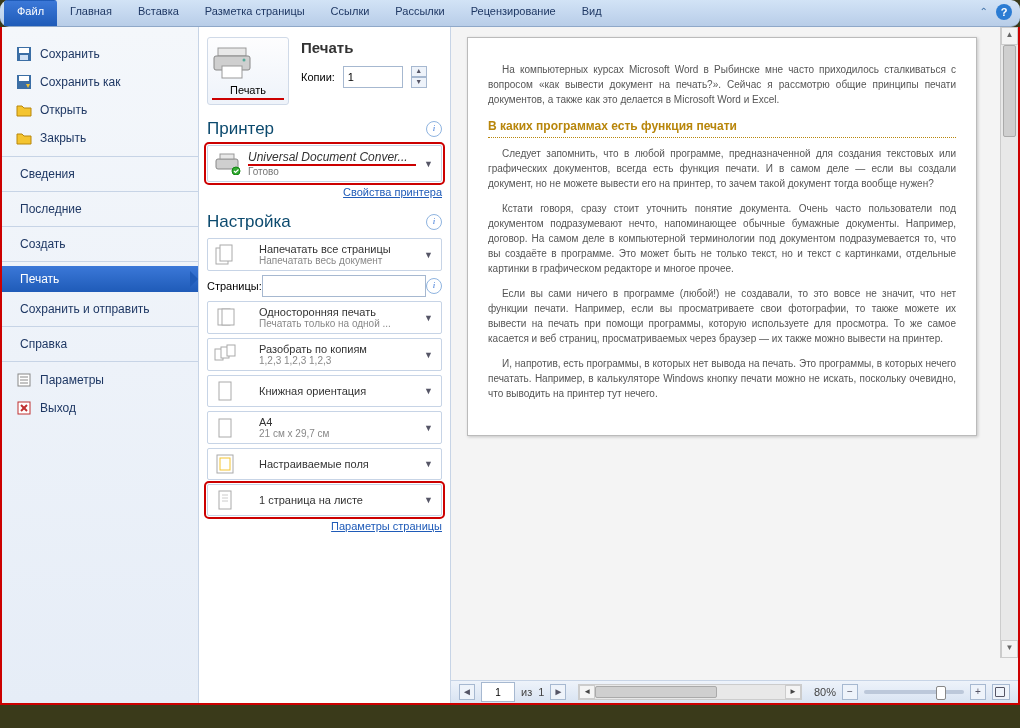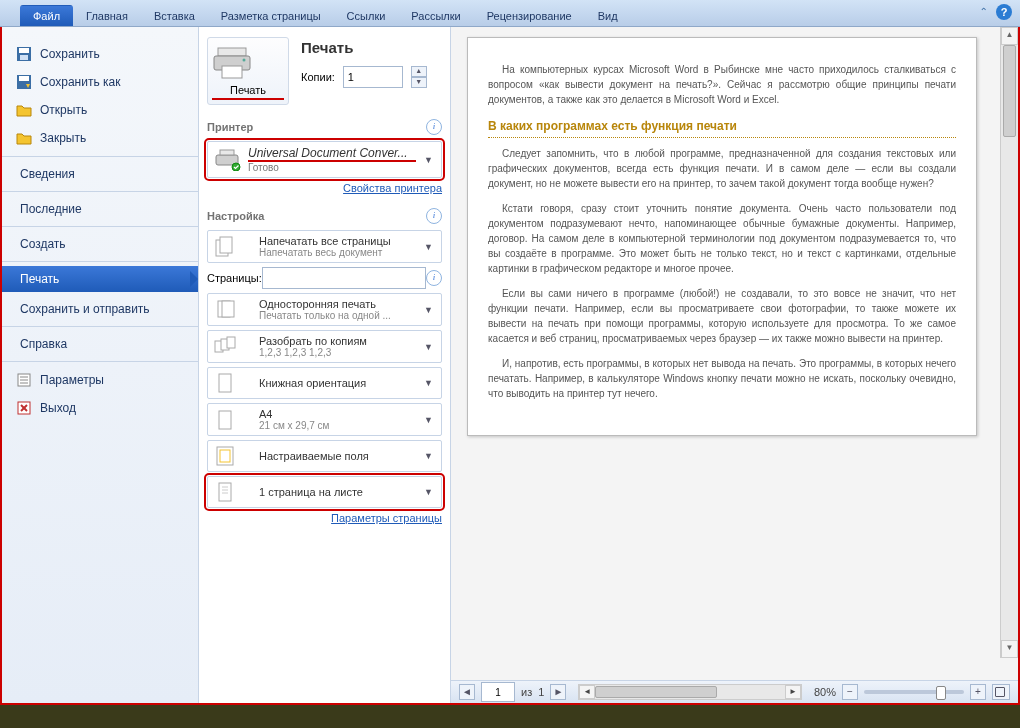--- a/index.html
+++ b/index.html
@@ -1,18 +1,18 @@
 <!DOCTYPE html>
 <html><head>
 <meta charset="utf-8">
 <style>
   html,body{margin:0;padding:0;font-family:"Segoe UI",Tahoma,sans-serif;font-size:11px;background:#3a3a1a;}
   .window{width:1020px;height:728px;background:#3a3a1a;position:relative;overflow:hidden;}
   .titlebar{height:24px;background:linear-gradient(#4a4a20,#3a3a1a);color:#e8e8d8;text-align:center;line-height:24px;font-size:13px;font-weight:bold;}
-  .ribbon-tabs{height:26px;background:linear-gradient(#d2e3f6,#b8cde8);border-bottom:1px solid #8fa8c8;display:flex;align-items:flex-end;padding-left:20px;position:relative;}
+  .ribbon-tabs{height:26px;background:linear-gradient(#d2e3f6,#b8cde8);border-bottom:1px solid #8fa8c8;display:flex;padding-left:4px;position:relative;border-radius:9px;}
   .ribbon-tab{padding:4px 12px;font-size:11px;color:#1f3864;cursor:pointer;border:1px solid transparent;border-bottom:none;}
   .ribbon-tab.active{background:linear-gradient(#3b78d8,#1f5bb8);color:#fff;border-radius:3px 3px 0 0;}
   .help-icon{position:absolute;right:8px;top:4px;width:16px;height:16px;background:#2b7cd3;border-radius:50%;color:#fff;text-align:center;line-height:16px;font-weight:bold;}
   .chev-up{position:absolute;right:32px;top:6px;color:#3b6ea5;font-size:10px;}
   .body{display:flex;height:676px;border:2px solid #c00;border-top:none;background:#fff;}
   
   .backstage{width:196px;background:linear-gradient(#f4f7fb,#e6edf7);border-right:1px solid #c7d4e6;padding-top:13px;}
   .bs-item{display:flex;align-items:center;padding:6px 14px;font-size:12px;color:#1f3864;cursor:pointer;position:relative;}
   .bs-item .ic{width:16px;height:16px;margin-right:8px;display:inline-block;}
   .bs-item.plain{padding-left:18px;}
@@ -27,21 +27,21 @@
   .print-top{display:flex;align-items:flex-start;gap:12px;}
   .print-btn{width:72px;text-align:center;border:1px solid #d0dae8;border-radius:3px;padding:6px 4px 4px 4px;background:linear-gradient(#fdfdfe,#eef3fa);}
   .print-btn .lbl{margin-top:4px;font-size:11px;}
   .top-right{flex:1;}
   .top-right h2{margin:2px 0 10px 0;font-size:15px;color:#333;font-weight:600;}
   .copies-row{display:flex;align-items:center;gap:8px;}
   .copies-row input{width:50px;height:18px;border:1px solid #a6b8d0;padding:1px 4px;font-size:11px;}
   .spin{display:flex;flex-direction:column;}
   .spin div{width:14px;height:9px;border:1px solid #a6b8d0;background:#eef3fa;font-size:7px;text-align:center;line-height:7px;color:#556;}
   .section-h{display:flex;justify-content:space-between;align-items:center;margin:14px 0 6px 0;}
-  .section-h .t{font-size:11px;font-weight:700;color:#737373;}
+  .section-h .t{font-size:17px;font-weight:400;color:#0c4a6e;}
   .info-i{width:14px;height:14px;border:1px solid #8fb4e0;border-radius:50%;color:#3b78d8;font-size:9px;text-align:center;line-height:13px;font-style:italic;font-family:Georgia,serif;}
   .printer-box{border:1px solid #c7d4e6;border-radius:2px;padding:4px 6px;display:flex;align-items:center;gap:6px;background:#fff;}
   .printer-box .txt{flex:1;overflow:hidden;}
   .printer-box .name{font-size:12px;color:#333;white-space:nowrap;overflow:hidden;text-overflow:ellipsis;font-style:italic;}
   .printer-box .status{font-size:10px;color:#777;}
   .dd-ar{color:#556;font-size:9px;padding:0 2px;}
   .link{color:#1f5bb8;text-decoration:underline;font-size:11px;cursor:pointer;}
   .link-row{text-align:right;margin-top:4px;}
   .opt{border:1px solid #c7d4e6;border-radius:2px;padding:4px 6px;display:flex;align-items:center;gap:23px;background:#fff;margin-bottom:4px;}
   .opt .txt{flex:1;}

